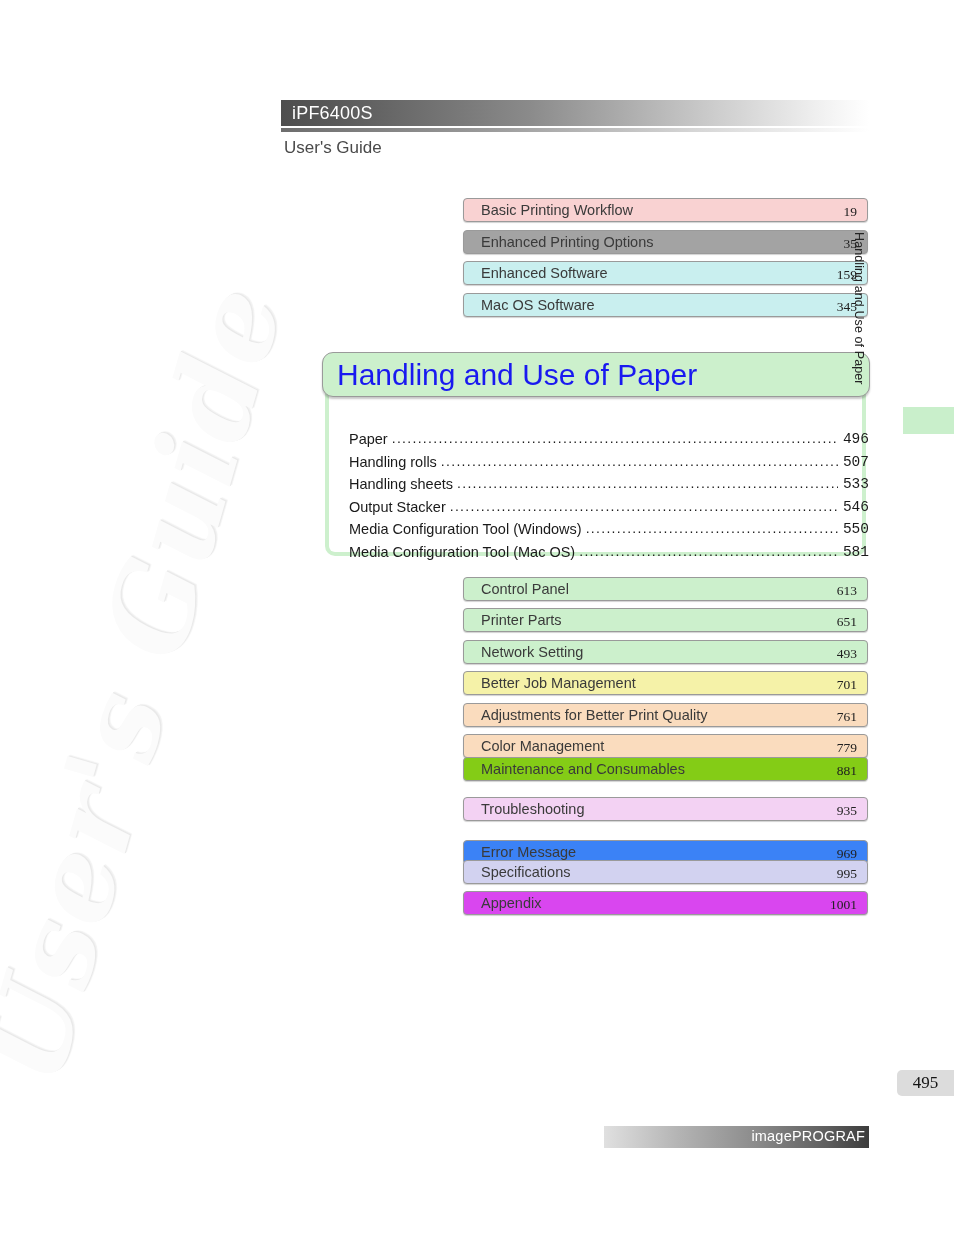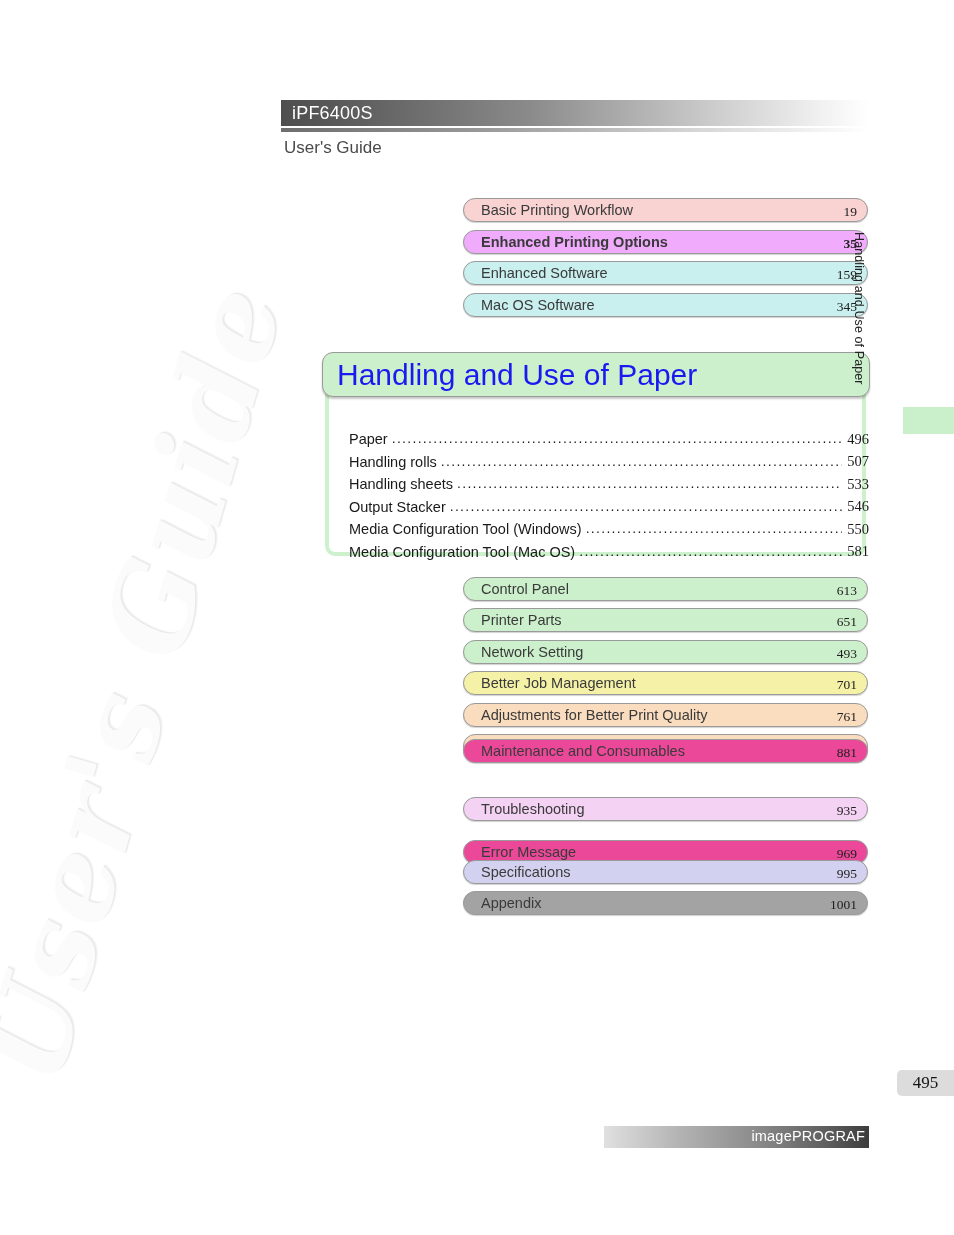--- a/index.html
+++ b/index.html
@@ -70,21 +70,21 @@
     font-size: 17px;
     color: #4a4a4a;
   }
 
   
   .chapter-bar {
     position: absolute;
     left: 463px;
     width: 405px;
     height: 24px;
-    border-radius: 12px;
+    border-radius: 4px;
     border: 1px solid #9a9a9a;
     box-sizing: border-box;
     box-shadow: 0 1px 1px rgba(0,0,0,0.18);
   }
   .chapter-bar .ch-label {
     position: absolute;
     left: 17px;
     top: 3px;
     font-size: 14.5px;
     color: #3a3a3a;
@@ -160,21 +160,21 @@
   .toc-row .toc-leader {
     flex: 1 1 auto;
     overflow: hidden;
     white-space: nowrap;
     color: #1a1a1a;
     letter-spacing: 1.3px;
     font-size: 14px;
     transform: translateY(-1px);
   }
   .toc-row .toc-page {
-    font-family: Liberation Serif, serif;
+    font-family: Liberation Mono, monospace;
     font-size: 14.5px;
     width: 34px;
     text-align: right;
     padding-left: 5px;
     white-space: nowrap;
   }
 
   
   #side-tab-text {
     position: absolute;
@@ -243,21 +243,21 @@
   <div id="header-title">iPF6400S</div>
 </div>
 <div id="header-rule"></div>
 <div id="header-subtitle">User's Guide</div>
 
 <div id="chapters-top">
     <div class="chapter-bar" style="top: 198px; background: rgb(249, 210, 210);">
       <span class="ch-label">Basic Printing Workflow</span>
       <span class="ch-page">19</span>
     </div>
-    <div class="chapter-bar" style="top: 229.5px; background: #f0abfc; font-weight: bold;">
+    <div class="chapter-bar" style="top: 229.5px; background: #a3a3a3;">
       <span class="ch-label">Enhanced Printing Options</span>
       <span class="ch-page">35</span>
     </div>
     <div class="chapter-bar" style="top: 261px; background: rgb(201, 239, 239);">
       <span class="ch-label">Enhanced Software</span>
       <span class="ch-page">159</span>
     </div>
     <div class="chapter-bar" style="top: 292.5px; background: rgb(201, 239, 239);">
       <span class="ch-label">Mac OS Software</span>
       <span class="ch-page">345</span>
@@ -322,37 +322,37 @@
       <span class="ch-page">701</span>
     </div>
     <div class="chapter-bar" style="top: 702.6px; background: rgb(250, 220, 190);">
       <span class="ch-label">Adjustments for Better Print Quality</span>
       <span class="ch-page">761</span>
     </div>
     <div class="chapter-bar" style="top: 734px; background: rgb(250, 220, 190);">
       <span class="ch-label">Color Management</span>
       <span class="ch-page">779</span>
     </div>
-    <div class="chapter-bar" style="top: 739px; background: #ec4899;">
+    <div class="chapter-bar" style="top: 757px; background: #84cc16;">
       <span class="ch-label">Maintenance and Consumables</span>
       <span class="ch-page">881</span>
     </div>
     <div class="chapter-bar" style="top: 796.8px; background: rgb(243, 210, 243);">
       <span class="ch-label">Troubleshooting</span>
       <span class="ch-page">935</span>
     </div>
-    <div class="chapter-bar" style="top: 840px; background: #ec4899;">
+    <div class="chapter-bar" style="top: 840px; background: #3b82f6;">
       <span class="ch-label">Error Message</span>
       <span class="ch-page">969</span>
     </div>
     <div class="chapter-bar" style="top: 859.6px; background: rgb(210, 210, 240);">
       <span class="ch-label">Specifications</span>
       <span class="ch-page">995</span>
     </div>
-    <div class="chapter-bar" style="top: 891px; background: #a3a3a3;">
+    <div class="chapter-bar" style="top: 891px; background: #d946ef;">
       <span class="ch-label">Appendix</span>
       <span class="ch-page">1001</span>
     </div>
   </div>
 
 <div id="side-tab-text">Handling and Use of Paper</div>
 <div id="side-tab-marker" style="background: rgb(201, 239, 203);"></div>
 
 <div id="page-number-tab">495</div>
 

